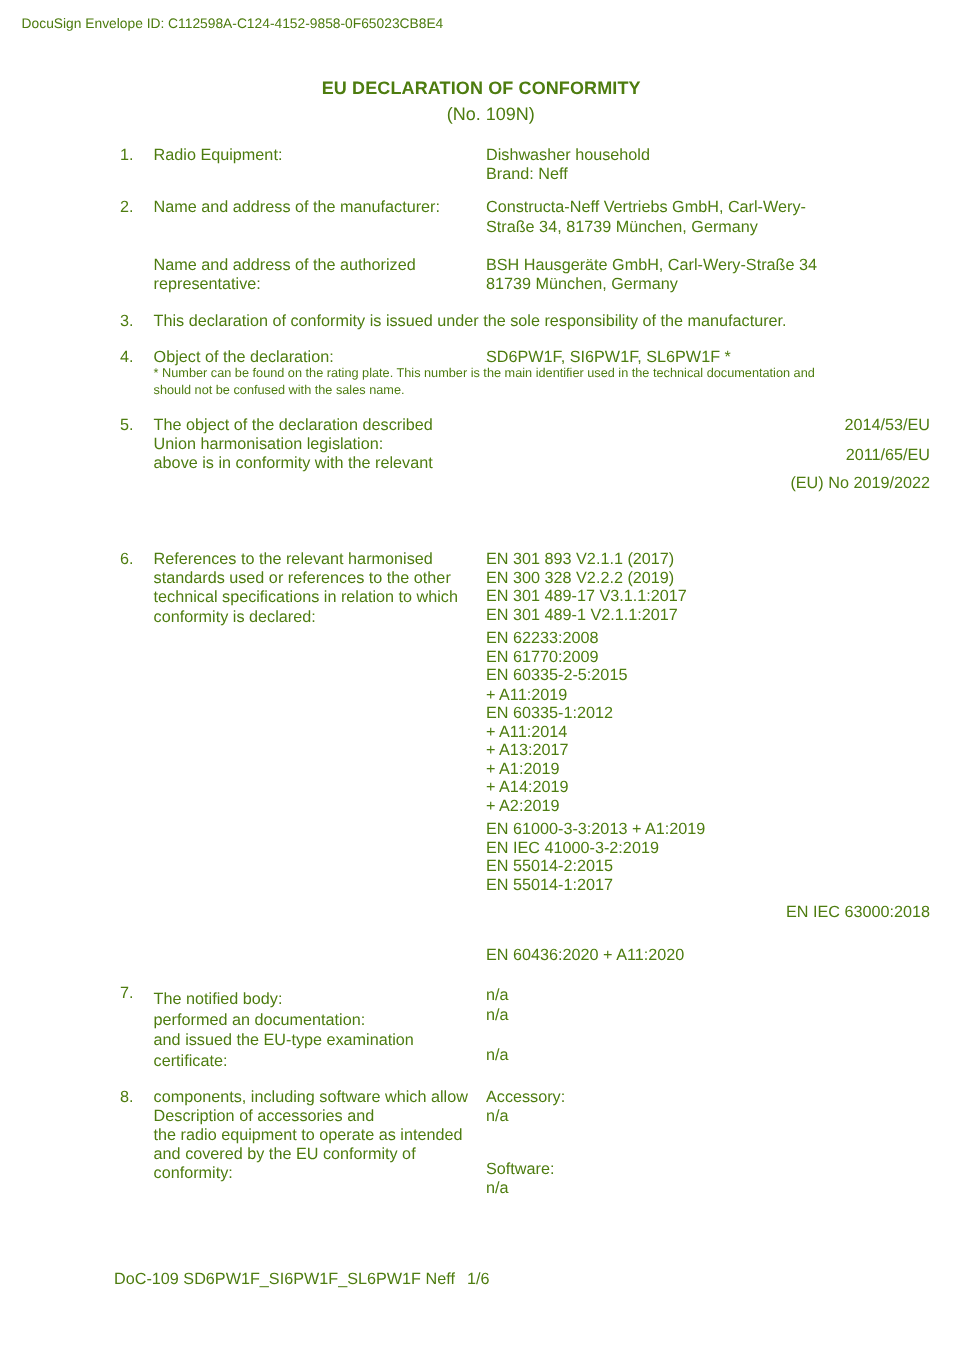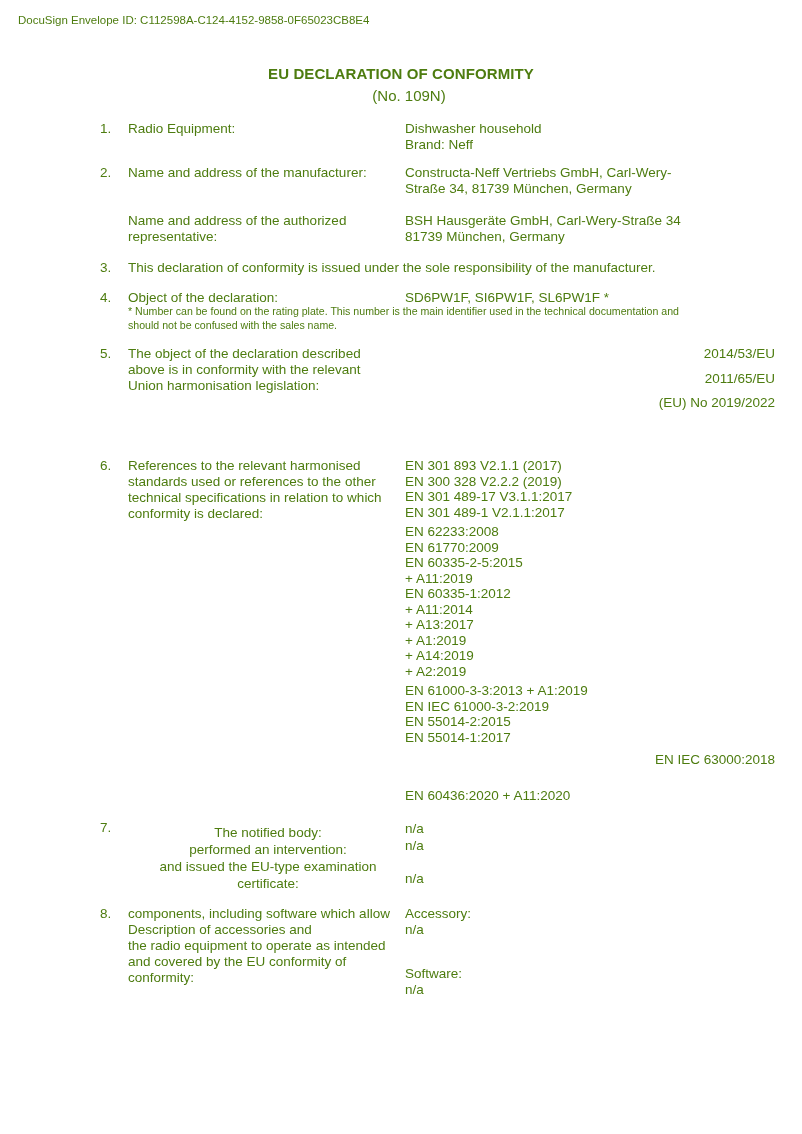--- a/index.html
+++ b/index.html
@@ -56,21 +56,21 @@
   }
   
   .spaced .tl { margin-bottom: 8.5px; text-align: right; }
   
   .std .tl { line-height: 15.5px; }
   .g-b { margin-top: 4px; }
   .g-c { margin-top: 4px; }
   .g-d { margin-top: 7px; text-align: right; }
   .g-e { margin-top: 20px; }
   
-  .item7 .label-col { padding-top: 4px; text-align: center; }
+  .item7 .label-col { padding-top: 4px; }
   .item7 .tl, .item7 .vline { line-height: 17px; }
   .item7 .v2 { margin-top: 16px; }
   
   .g8 + .g8 { margin-top: 28px; }
   .footer {
     position: absolute;
     left: 95px;
     top: 1058px;
     font-size: 13.5px;
     line-height: 16px;
@@ -136,22 +136,22 @@
     <div class="footnote">
         <div class="tl">* Number can be found on the rating plate. This number is the main identifier used in the technical documentation and</div>
         <div class="tl">should not be confused with the sales name.</div>
       </div>
   </section>
 
   <section class="item" style="top:346px">
     <div class="num">5.</div>
     <div class="label-col">
         <div class="tl">The object of the declaration described</div>
+        <div class="tl">Union harmonisation legislation:</div>
         <div class="tl">above is in conformity with the relevant</div>
-        <div class="tl">Union harmonisation legislation:</div>
       </div>
     <div class="value-col spaced">
         <div class="tl">2014/53/EU</div>
         <div class="tl">2011/65/EU</div>
         <div class="tl">(EU) No 2019/2022</div>
       </div>
   </section>
 
   <section class="item" style="top:458px">
     <div class="num">6.</div>
@@ -175,38 +175,38 @@
           <div class="tl">+ A11:2019</div>
           <div class="tl">EN 60335-1:2012</div>
           <div class="tl">+ A11:2014</div>
           <div class="tl">+ A13:2017</div>
           <div class="tl">+ A1:2019</div>
           <div class="tl">+ A14:2019</div>
           <div class="tl">+ A2:2019</div>
         </div>
       <div class="g g-c">
           <div class="tl">EN 61000-3-3:2013 + A1:2019</div>
-          <div class="tl">EN IEC 61000-3-2:2019</div>
+          <div class="tl">EN IEC 41000-3-2:2019</div>
           <div class="tl">EN 55014-2:2015</div>
           <div class="tl">EN 55014-1:2017</div>
         </div>
       <div class="g g-d">
           <div class="tl">EN IEC 63000:2018</div>
         </div>
       <div class="g g-e">
           <div class="tl">EN 60436:2020 + A11:2020</div>
         </div>
     </div>
   </section>
 
   <section class="item item7" style="top:820px">
     <div class="num">7.</div>
     <div class="label-col">
         <div class="tl">The notified body:</div>
-        <div class="tl">performed an intervention:</div>
+        <div class="tl">performed an documentation:</div>
         <div class="tl">and issued the EU-type examination</div>
         <div class="tl">certificate:</div>
       </div>
     <div class="value-col">
       <div class="vline">n/a</div>
       <div class="vline">n/a</div>
       <div class="vline v2">n/a</div>
     </div>
   </section>
 
@@ -224,14 +224,17 @@
           <div class="tl">Accessory:</div>
           <div class="tl">n/a</div>
         </div>
       <div class="g8">
           <div class="tl">Software:</div>
           <div class="tl">n/a</div>
         </div>
     </div>
   </section>
 
+  <div class="footer">
+    <span>DoC-109 SD6PW1F_SI6PW1F_SL6PW1F Neff</span><span class="pg">1/6</span>
+  </div>
 
 </div>
 
 </body></html>

